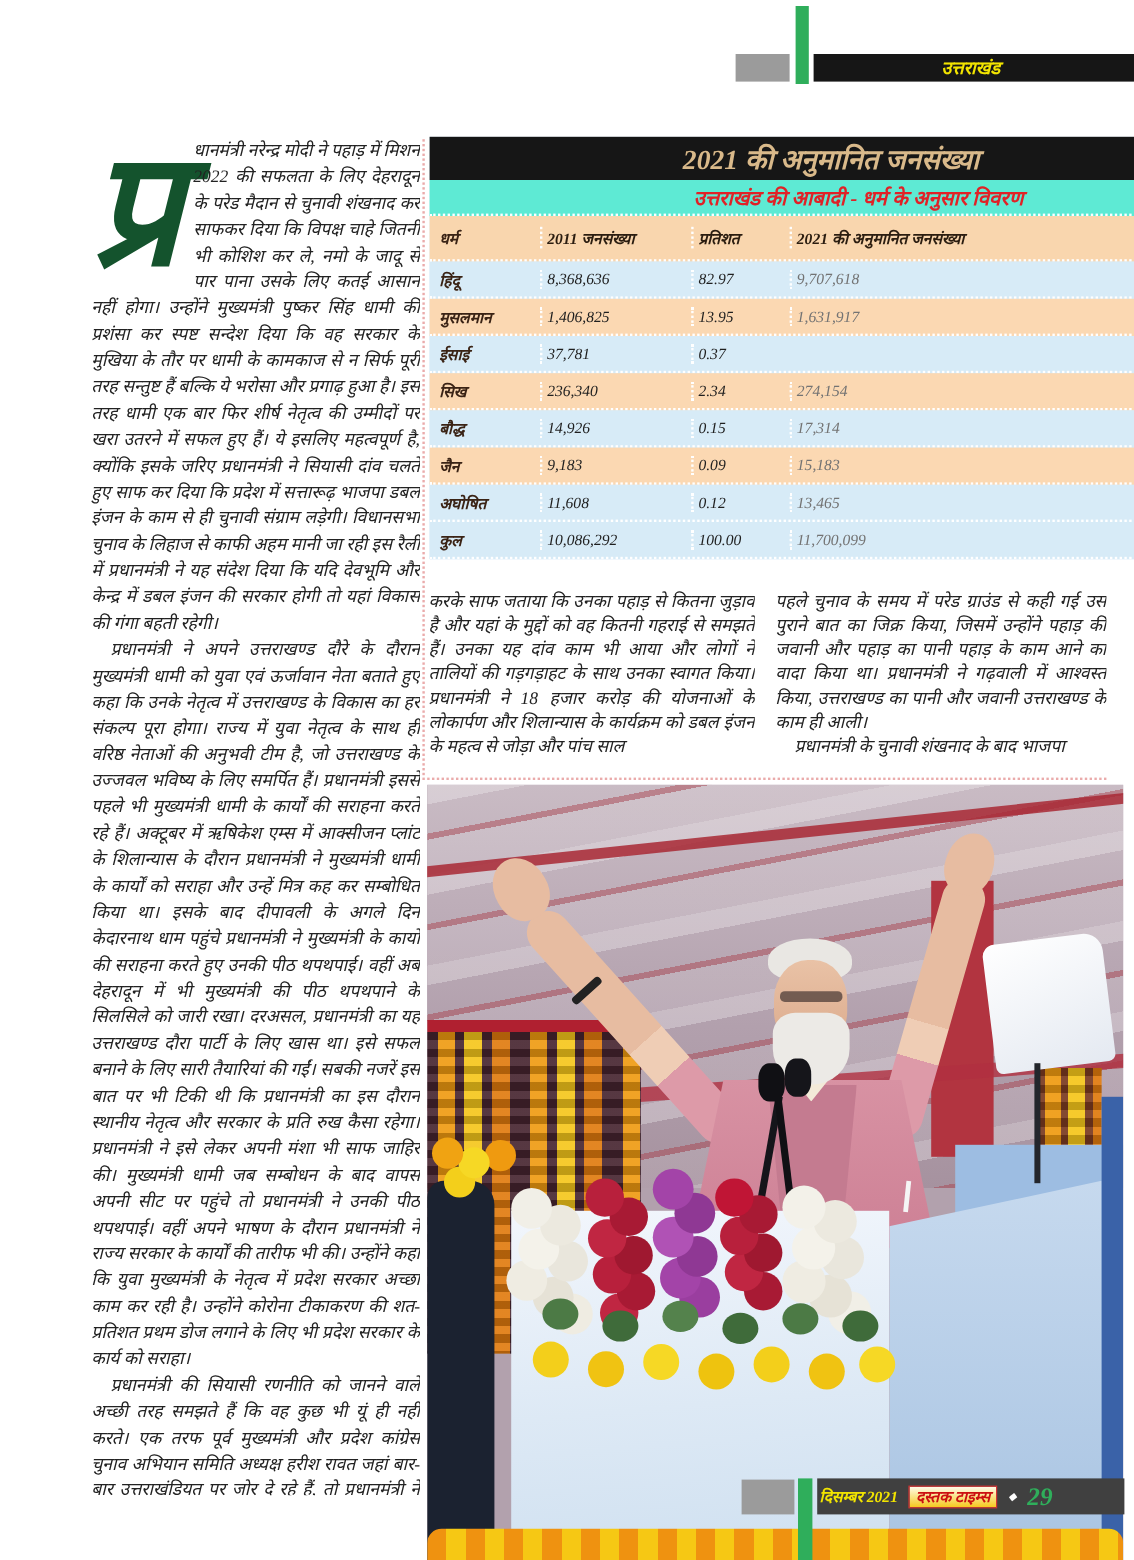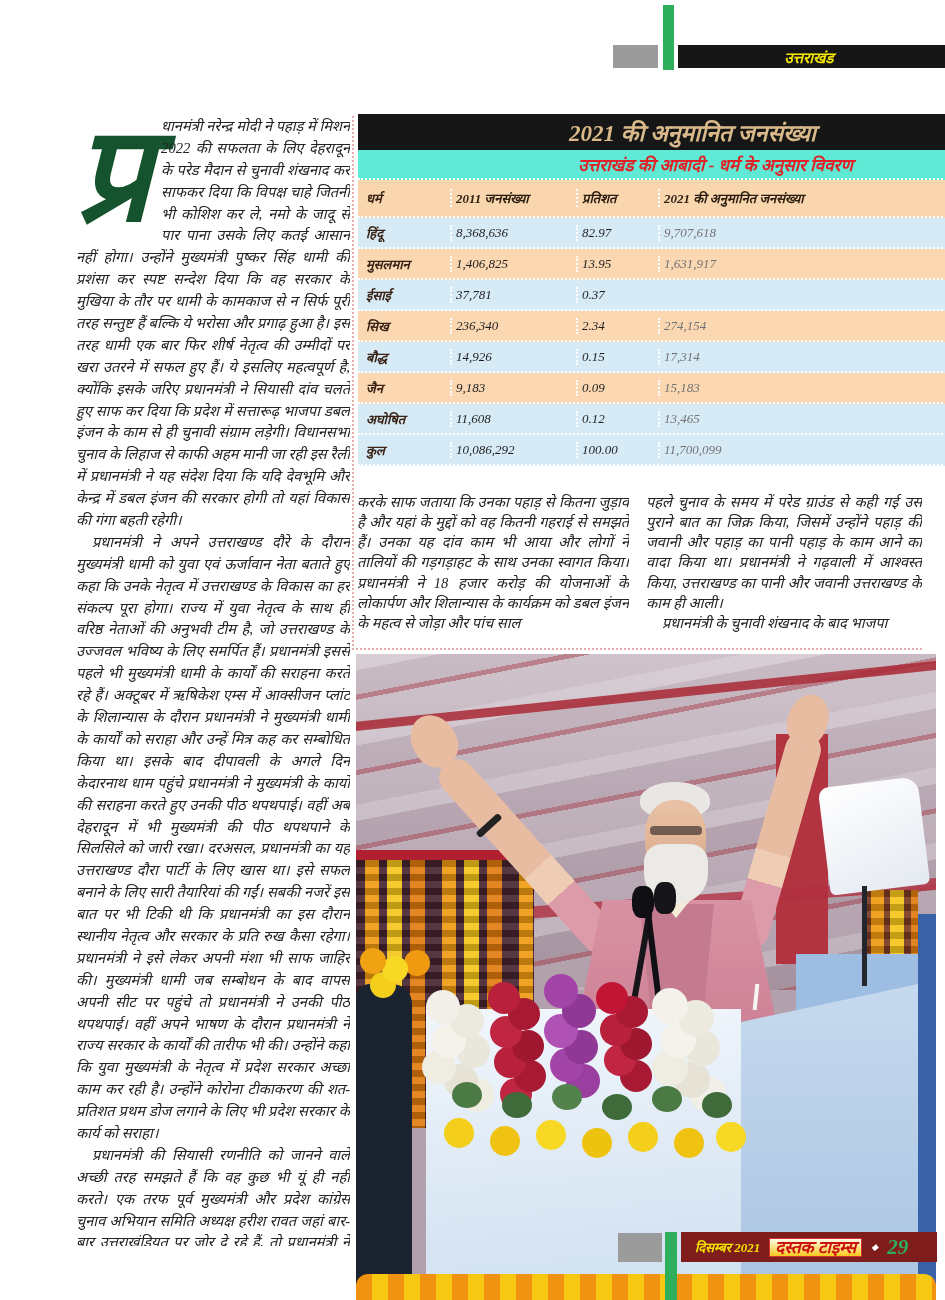--- a/index.html
+++ b/index.html
@@ -125,25 +125,25 @@
                230px 10px 0 #f0c312,272px 4px 0 #f6d825;}
   .fl-marleft{left:4px;top:294px;width:26px;height:26px;background:#f0a312;
     box-shadow:22px 8px 0 #f6d825,44px 2px 0 #ef9a10,10px 24px 0 #f3cf1b;}
   .ph-fringe{left:0;bottom:0;width:100%;height:26px;
     background:repeating-linear-gradient(to right,#ef9210 0 16px,#f6c814 16px 32px);
     border-radius:12px 12px 0 0;}
 
   
   .ftr-gray{left:618px;top:1233px;width:44px;height:29px;background:#9b9b9b;}
   .ftr-green{left:665px;top:1232px;width:12px;height:68px;background:#2fae5b;}
-  .ftr-bar{left:681px;top:1232px;width:256px;height:30px;background:#7f1d1d;
-           display:flex;align-items:center;gap:9px;padding:0 14px;box-sizing:border-box;}
+  .ftr-bar{left:681px;top:1232px;width:256px;height:30px;background:#404040;
+           display:flex;align-items:center;gap:9px;padding:0 2px;box-sizing:border-box;}
   .ftr-date{color:#f2e400;font-weight:bold;font-size:13px;}
   .ftr-logo{background:linear-gradient(#fffbe8,#f6c91e);color:#cc1111;font-weight:bold;
-            font-size:17px;padding:0 5px;border:1px solid #d33333;line-height:17px;}
+            font-size:13px;padding:0 5px;border:1px solid #d33333;line-height:17px;}
   .ftr-diamond{color:#ffffff;font-size:9px;}
   .ftr-num{color:#2fae5b;font-weight:bold;font-size:21px;}
 </style>
 </head>
 <body>
 
 <div class="page">
 
   <div class="abs hdr-gray"></div>
   <div class="abs hdr-green"></div>

